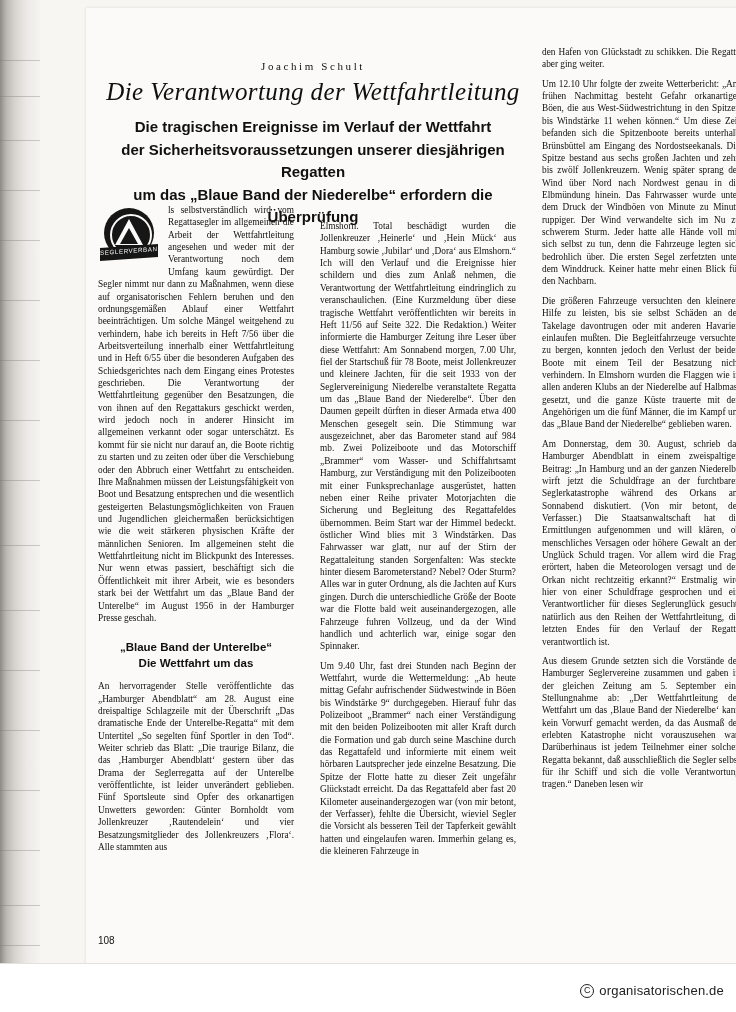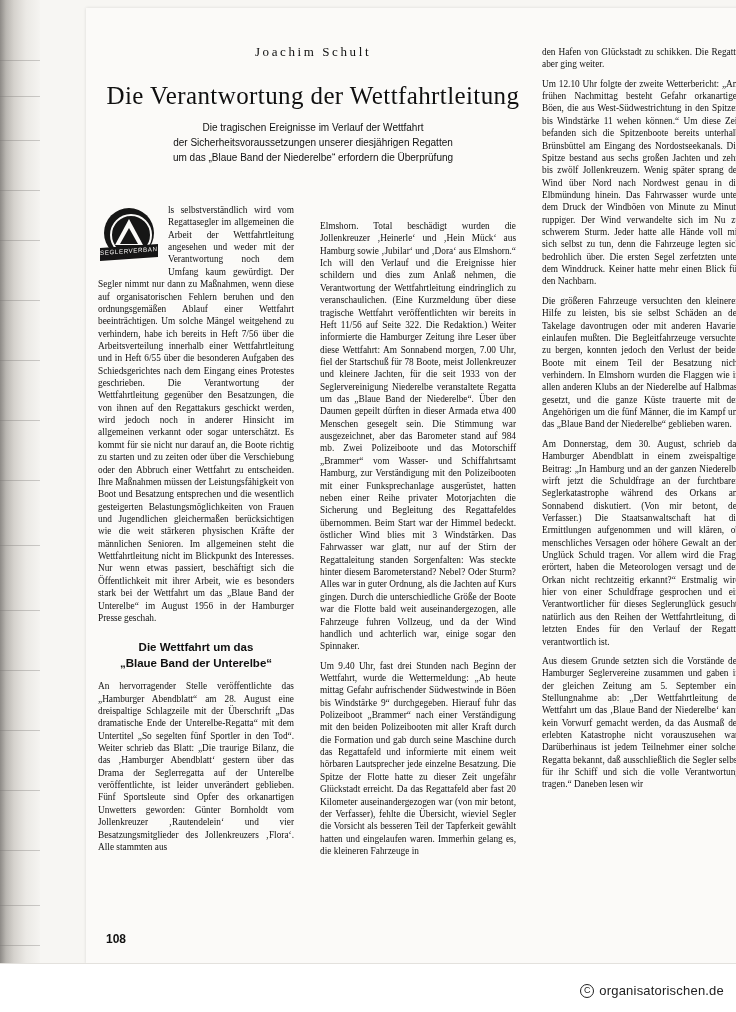--- a/index.html
+++ b/index.html
@@ -86,40 +86,41 @@
   .content {
     position: absolute;
     left: 58px; top: 22px;
     width: 642px; height: 918px;
     color: #101010;
   }
 
   .byline {
     text-align: center;
     font-family: "Liberation Serif", serif;
-    font-size: 13px;
+    font-size: 11px;
     letter-spacing: 2.6px;
-    margin: 22px 0 0 0;
+    margin: 38px 0 0 0;
     width: 430px;
   }
   .headline {
     width: 430px;
     text-align: center;
     font-size: 25px;
+    font-style: italic;
     font-family: "Liberation Serif", serif;
     letter-spacing: 0.4px;
-    margin: 22px 0 0 0;
+    margin: 6px 0 0 0;
     white-space: nowrap;
   }
   .subhead {
     width: 430px;
     text-align: center;
     font-family: "Liberation Sans", sans-serif;
-    font-size: 10px;
-    font-weight: normal;
+    font-size: 15px;
+    font-weight: bold;
     line-height: 1.5;
     margin: 10px 0 0 0;
   }
 
   
   .cols {
     position: absolute;
     left: 0; top: 0;
     width: 642px;
   }
@@ -201,25 +202,25 @@
     font-family: "Liberation Sans", sans-serif;
     font-weight: bold;
     font-size: 11.5px;
     text-align: center;
     line-height: 1.35;
     margin: 16px 0 9px 0;
   }
 
   .folio {
     position: absolute;
-    left: 8px;
+    left: 0;
     bottom: -6px;
     font-family: "Liberation Sans", sans-serif;
-    font-size: 12px;
-    font-weight: bold;
+    font-size: 10px;
+    font-weight: normal;
     color: #111;
   }
 </style>
 </head>
 <body>
 
 <div class="scan">
   <div class="gutter">
     <div class="gutter-lines">
       <i style="top:60px"></i>
@@ -262,22 +263,22 @@
             <div class="ring"></div>
             <div class="tri"></div>
             <div class="tri-in"></div>
             <div class="band">
                 <span>SEGLERVERBAND</span>
               </div>
           </div>
           <p>ls selbstverständlich wird vom Regattasegler im allgemeinen die Arbeit der Wettfahrtleitung angesehen und weder mit der Verantwortung noch dem Umfang kaum gewürdigt. Der Segler nimmt nur dann zu Maßnahmen, wenn diese auf organisatorischen Fehlern beruhen und den ordnungsgemäßen Ablauf einer Wettfahrt beeinträchtigen. Um solche Mängel weitgehend zu verhindern, habe ich bereits in Heft 7/56 über die Arbeitsverteilung innerhalb einer Wettfahrtleitung und in Heft 6/55 über die besonderen Aufgaben des Schiedsgerichtes nach dem Eingang eines Protestes geschrieben. Die Verantwortung der Wettfahrtleitung gegenüber den Besatzungen, die von ihnen auf den Regattakurs geschickt werden, wird jedoch noch in anderer Hinsicht im allgemeinen verkannt oder sogar unterschätzt. Es kommt für sie nicht nur darauf an, die Boote richtig zu starten und zu zeiten oder über die Verschiebung oder den Abbruch einer Wettfahrt zu entscheiden. Ihre Maßnahmen müssen der Leistungsfähigkeit von Boot und Besatzung entsprechen und die wesentlich gesteigerten Belastungsmöglichkeiten von Frauen und Jugendlichen gleichermaßen berücksichtigen wie die weit stärkeren physischen Kräfte der männlichen Senioren. Im allgemeinen steht die Wettfahrtleitung nicht im Blickpunkt des Interesses. Nur wenn etwas passiert, beschäftigt sich die Öffentlichkeit mit ihrer Arbeit, wie es besonders stark bei der Wettfahrt um das „Blaue Band der Unterelbe“ im August 1956 in der Hamburger Presse geschah.</p>
 
           <div class="section-title">
+            <div>„Blaue Band der Unterelbe“</div>
             <div>Die Wettfahrt um das</div>
-            <div>„Blaue Band der Unterelbe“</div>
           </div>
 
           <p>An hervorragender Stelle veröffentlichte das „Hamburger Abendblatt“ am 28. August eine dreispaltige Schlagzeile mit der Überschrift „Das dramatische Ende der Unterelbe-Regatta“ mit dem Untertitel „So segelten fünf Sportler in den Tod“. Weiter schrieb das Blatt: „Die traurige Bilanz, die das ‚Hamburger Abendblatt‘ gestern über das Drama der Seglerregatta auf der Unterelbe veröffentlichte, ist leider unverändert geblieben. Fünf Sportsleute sind Opfer des orkanartigen Unwetters geworden: Günter Bornholdt vom Jollenkreuzer ‚Rautendelein‘ und vier Besatzungsmitglieder des Jollenkreuzers ‚Flora‘. Alle stammten aus</p>
         </div>
 
         <div class="col col2">
           <p>Elmshorn. Total beschädigt wurden die Jollenkreuzer ‚Heinerle‘ und ‚Hein Mück‘ aus Hamburg sowie ‚Jubilar‘ und ‚Dora‘ aus Elmshorn.“ Ich will den Verlauf und die Ereignisse hier schildern und dies zum Anlaß nehmen, die Verantwortung der Wettfahrtleitung eindringlich zu veranschaulichen. (Eine Kurzmeldung über diese tragische Wettfahrt veröffentlichten wir bereits in Heft 11/56 auf Seite 322. Die Redaktion.) Weiter informierte die Hamburger Zeitung ihre Leser über diese Wettfahrt: Am Sonnabend morgen, 7.00 Uhr, fiel der Startschuß für 78 Boote, meist Jollenkreuzer und kleinere Jachten, für die seit 1933 von der Seglervereinigung Niederelbe veranstaltete Regatta um das „Blaue Band der Niederelbe“. Über den Daumen gepeilt dürften in dieser Armada etwa 400 Menschen gesegelt sein. Die Stimmung war ausgezeichnet, aber das Barometer stand auf 984 mb. Zwei Polizeiboote und das Motorschiff „Brammer“ vom Wasser- und Schiffahrtsamt Hamburg, zur Verständigung mit den Polizeibooten mit einer Funksprechanlage ausgerüstet, hatten neben einer Reihe privater Motorjachten die Sicherung und Begleitung des Regattafeldes übernommen. Beim Start war der Himmel bedeckt. östlicher Wind blies mit 3 Windstärken. Das Fahrwasser war glatt, nur auf der Stirn der Regattaleitung standen Sorgenfalten: Was steckte hinter diesem Barometerstand? Nebel? Oder Sturm? Alles war in guter Ordnung, als die Jachten auf Kurs gingen. Durch die unterschiedliche Größe der Boote war die Flotte bald weit auseinandergezogen, alle Fahrzeuge fuhren Vollzeug, und da der Wind handlich und achterlich war, einige sogar den Spinnaker.</p>
           <p>Um 9.40 Uhr, fast drei Stunden nach Beginn der Wettfahrt, wurde die Wettermeldung: „Ab heute mittag Gefahr aufrischender Südwestwinde in Böen bis Windstärke 9“ durchgegeben. Hierauf fuhr das Polizeiboot „Brammer“ nach einer Verständigung mit den beiden Polizeibooten mit aller Kraft durch die Formation und gab durch seine Maschine durch das Regattafeld und informierte mit einem weit hörbaren Lautsprecher jede einzelne Besatzung. Die Spitze der Flotte hatte zu dieser Zeit ungefähr Glückstadt erreicht. Da das Regattafeld aber fast 20 Kilometer auseinandergezogen war (von mir betont, der Verfasser), fehlte die Übersicht, wieviel Segler die Vorsicht als besseren Teil der Tapferkeit gewählt hatten und eingelaufen waren. Immerhin gelang es, die kleineren Fahrzeuge in</p>
         </div>
 

